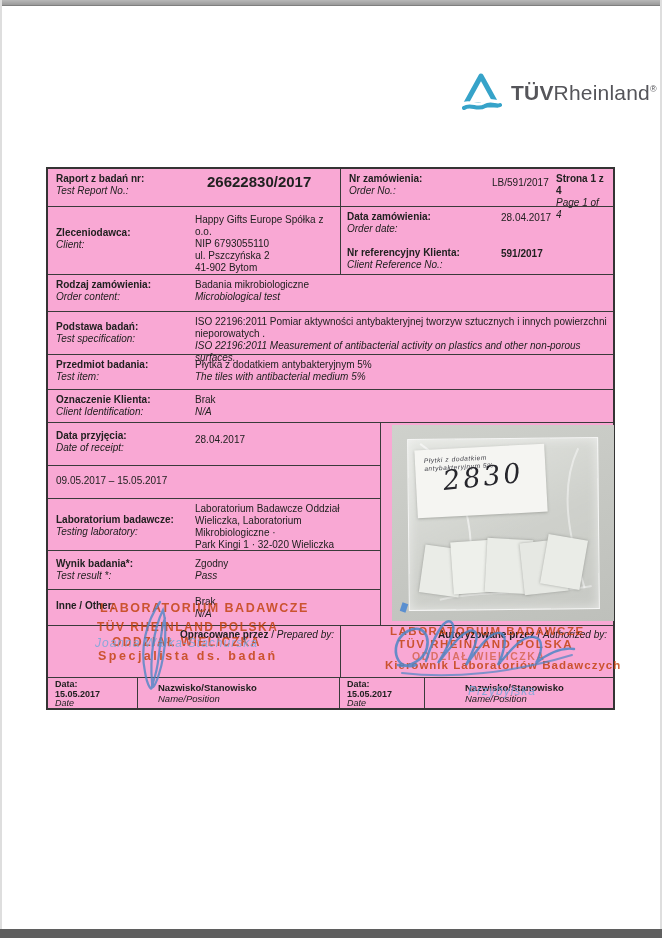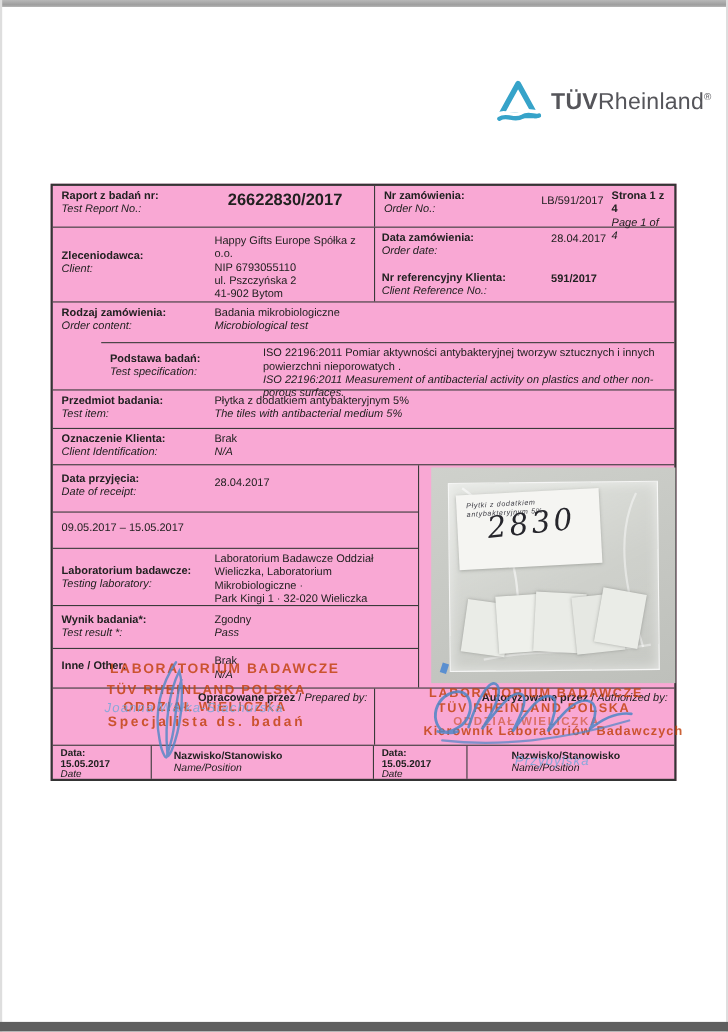--- a/index.html
+++ b/index.html
@@ -5,21 +5,21 @@
   html,body{margin:0;padding:0;background:#ffffff;}
   .page{position:relative;width:662px;height:938px;background:#ffffff;overflow:hidden;
         font-family:"Liberation Sans",sans-serif;color:#212121;}
   .topbar{position:absolute;left:0;top:0;width:662px;height:5px;
           background:linear-gradient(#b8b8b8,#9a9a9a);border-bottom:1px solid #7f7f7f;}
   .bottombar{position:absolute;left:0;top:929px;width:662px;height:9px;background:#5f5f5f;}
   .edge{position:absolute;top:0;width:2px;height:938px;background:#dedede;}
   .edge.l{left:0}.edge.r{right:0}
 
   
-  .logo{position:absolute;left:450px;top:72px;display:flex;align-items:center;gap:9px;}
+  .logo{position:absolute;left:460px;top:72px;display:flex;align-items:center;gap:9px;}
   .logo-text{font-size:21px;color:#55555a;letter-spacing:.2px;white-space:nowrap;}
   .logo-text b{font-weight:bold;}
   .logo-text sup{font-size:9px;}
 
   
   .tbl{position:absolute;left:46px;top:167px;width:569px;border:2px solid #343434;
        font-size:10px;line-height:12px;box-sizing:border-box;background:#f9a8d4;}
   .row{display:flex;border-top:1.5px solid #3a3a3a;box-sizing:border-box;}
   .row.first{border-top:none;}
   .cell{padding:4px 6px 4px 8px;box-sizing:border-box;}
@@ -28,21 +28,21 @@
   .it{font-style:italic;}
   .b{font-weight:bold;}
   .vdiv{border-left:1.5px solid #3a3a3a;}
   .w115{width:115px;}.w139{width:139px;}.w150{width:150px;}.w60{width:62px;padding-left:2px;padding-right:0;}
   .repno{width:177px;font-size:15px;font-weight:bold;padding-top:7px;padding-left:44px;}
   .pagec{flex:1;padding-left:4px;}
   .grow{flex:1;}
   .r1{height:37px;}
   .r2{height:68px;}
   .r3{height:37px;}
-  .r4{height:43px;margin-left:44px;}
+  .r4{height:43px;}
   .r5{height:35px;}
   .r6{height:33px;}
   .half-l{width:292px;box-sizing:border-box;}
   .half-r{flex:1;border-left:1.5px solid #3a3a3a;box-sizing:border-box;}
   .sub{display:flex;}
   .sub .slbl{width:160px;padding:4px 0 2px 6px;box-sizing:border-box;}
   .sub .sval{flex:1;padding-top:5px;}
   
   .pgroup{display:flex;}
   .leftrows{width:332px;box-sizing:border-box;display:flex;flex-direction:column;}

